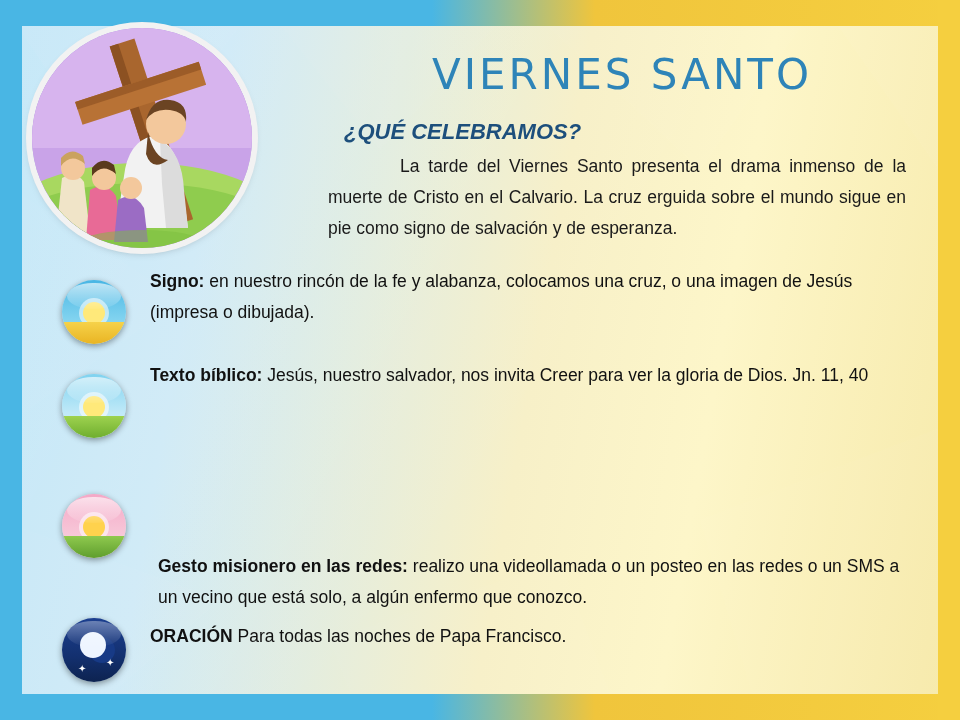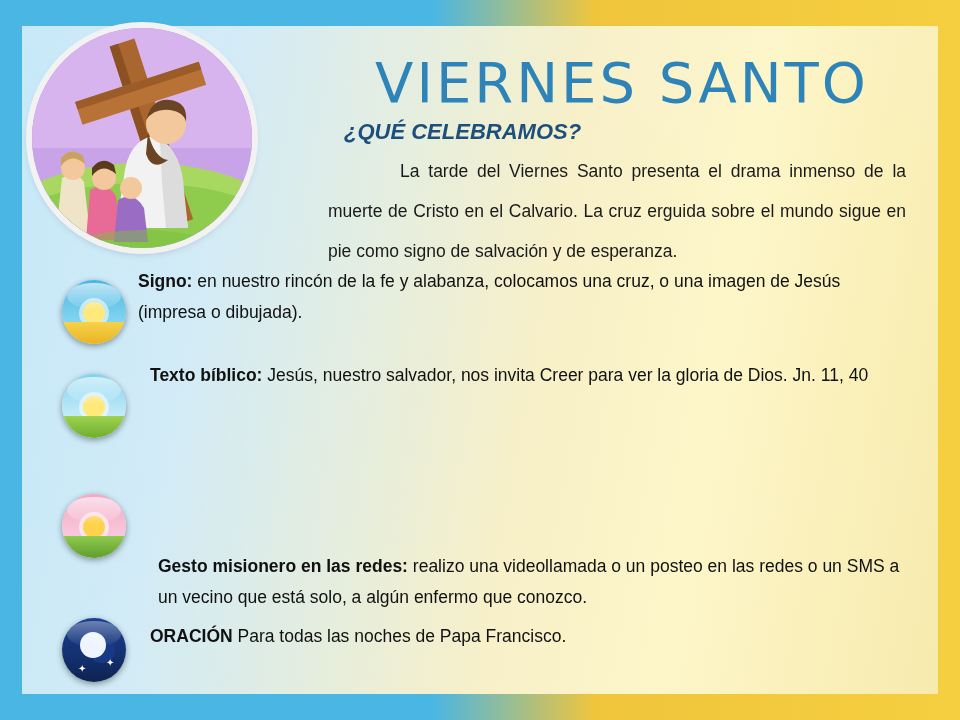--- a/index.html
+++ b/index.html
@@ -57,21 +57,21 @@
   }
 
   
   .title {
     position: absolute;
     left: 320px;
     top: 24px;
     width: 560px;
     text-align: center;
     color: #2e84b8;
-    font-size: 56px;
+    font-size: 42px;
     letter-spacing: 3px;
     font-weight: normal;
     font-family: "DejaVu Sans", sans-serif;
   }
 
   
   .circle-img {
     position: absolute;
     left: 10px;
     top: 2px;
@@ -92,21 +92,21 @@
     font-style: italic;
     font-size: 22px;
   }
 
   .intro {
     position: absolute;
     left: 306px;
     top: 125px;
     width: 578px;
     font-size: 17.5px;
-    line-height: 40px;
+    line-height: 31px;
     color: #1a1a1a;
     text-align: justify;
     text-indent: 72px;
   }
   .bullet {
     position: absolute;
     width: 64px;
     height: 64px;
     border-radius: 50%;
     box-shadow: 0 2px 6px rgba(0,0,0,0.4);
@@ -155,21 +155,21 @@
   .text {
     position: absolute;
     font-size: 17.5px;
     line-height: 31px;
     color: #111;
   }
   .text b { font-weight: bold; }
 
   
   #b1 { left: 40px; top: 254px; }
-  #t1 { left: 116px; top: 240px; width: 758px; }
+  #t1 { left: 128px; top: 240px; width: 758px; }
 
   #b2 { left: 40px; top: 348px; }
   #t2 { left: 128px; top: 334px; width: 758px; }
 
   #b3 { left: 40px; top: 468px; }
   #t3 { left: 128px; top: 428px; width: 758px; }
   #t4 { left: 136px; top: 525px; width: 758px; }
 
   #b4 { left: 40px; top: 592px; }
   #t5 { left: 128px; top: 595px; width: 758px; }

